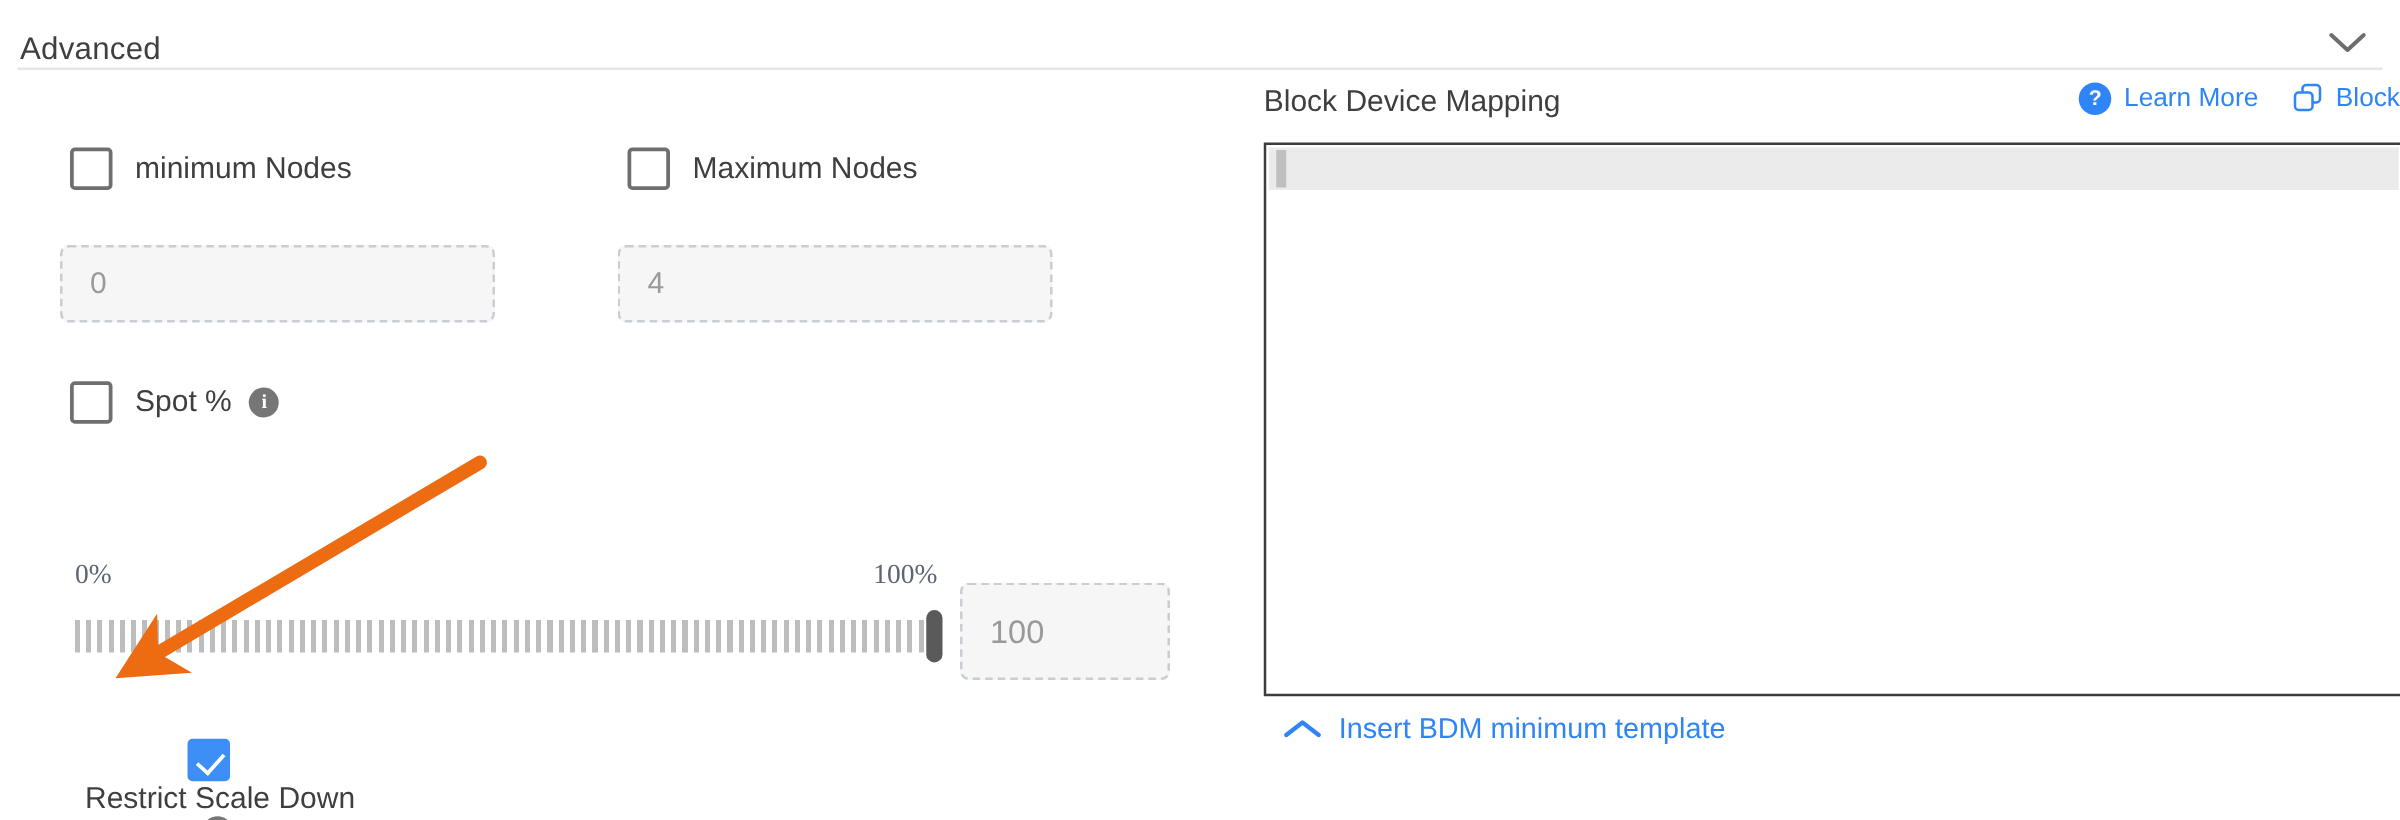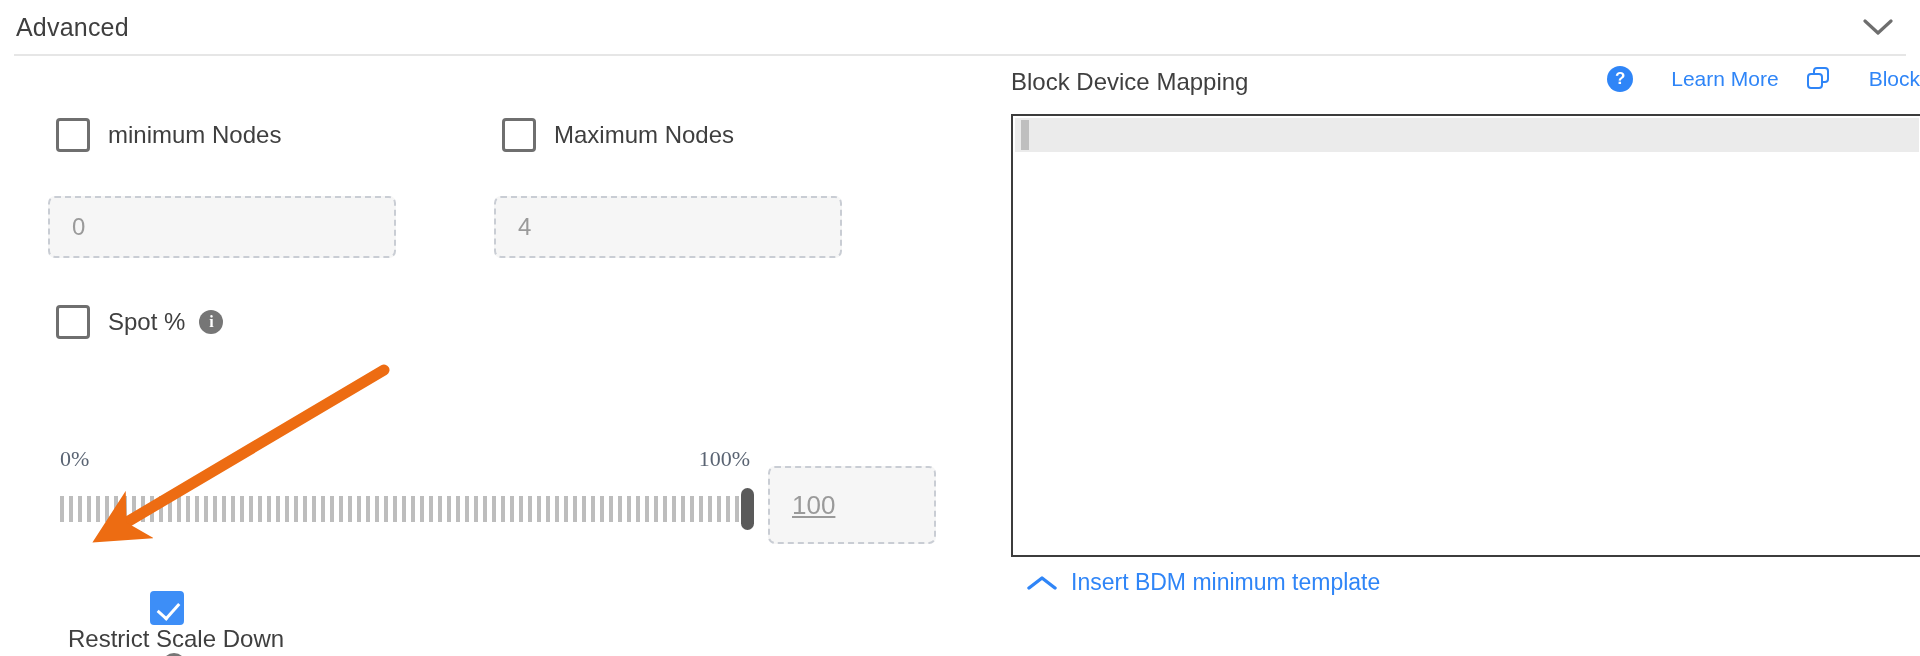--- a/index.html
+++ b/index.html
@@ -7,21 +7,21 @@
     width: 1920px; height: 656px;
     background: #ffffff;
     font-family: "Liberation Sans", sans-serif;
     overflow: hidden;
   }
   #root { position: relative; width: 1920px; height: 656px; background:#fff; }
 
   
   .section-header {
     position: absolute; left: 0; top: 0; width: 1920px; height: 54px;
-    display: flex; align-items: center; justify-content: space-between;
+    display: flex; align-items: flex-end; justify-content: space-between;
     padding: 0 22px 0 16px;
   }
   .section-title {
     font-size: 25px; color: #3f3f3f; font-weight: 400; letter-spacing: .2px;
   }
   .chev-down { width: 40px; height: 40px; display:flex; align-items:center; justify-content:center; cursor:pointer; }
   .divider {
     position: absolute; left: 14px; top: 54px; width: 1892px; height: 2px; background: #e6e6e6;
   }
 
@@ -73,32 +73,32 @@
     cursor: pointer;
   }
   .slider-thumb {
     position: absolute; right: -4px; top: -4px; width: 13px; height: 42px;
     background: #5a5a5a; border-radius: 7px; cursor: grab;
   }
   .slider-value {
     position: absolute; left: 768px; top: 410px; width: 168px; height: 78px;
     border: 2px dashed #c9cdd4; border-radius: 7px; background: #f6f6f6;
     display: flex; align-items: center; padding-left: 22px;
-    font-size: 26px; color: #9a9a9a; cursor: text; text-decoration: underline;
+    font-size: 26px; color: #9a9a9a; cursor: text;
   }
 
   
   .right-col { position: absolute; left: 998px; top: 56px; width: 922px; padding-left: 13px; }
   .bdm-head { position: relative; height: 58px; }
   .bdm-title {
     position: absolute; left: 0; top: 12px; font-size: 24px; color: #3f3f3f;
   }
   .bdm-actions { position: absolute; right: 0; top: 10px; display: flex; align-items: center; gap: 28px; }
   .act { display: flex; align-items: center; gap: 10px; cursor: pointer; }
-  .act-label { color: #2f85f7; font-size: 21px; margin-left: 28px; }
+  .act-label { color: #2f85f7; font-size: 21px; }
   .q-ico {
     width: 26px; height: 26px; border-radius: 50%; background: #2f85f7; color: #fff;
     font-size: 17px; font-weight: bold; display: flex; align-items: center; justify-content: center;
   }
   .copy-ico { width: 24px; height: 24px; position: relative; }
   .copy-ico i {
     position: absolute; display: block; border: 2.4px solid #2f85f7; border-radius: 4px;
   }
   .copy-ico i.back { left: 6px; top: 0; width: 16px; height: 16px; }
   .copy-ico i.front { left: 0; top: 6px; width: 16px; height: 16px; background: #fff; }

